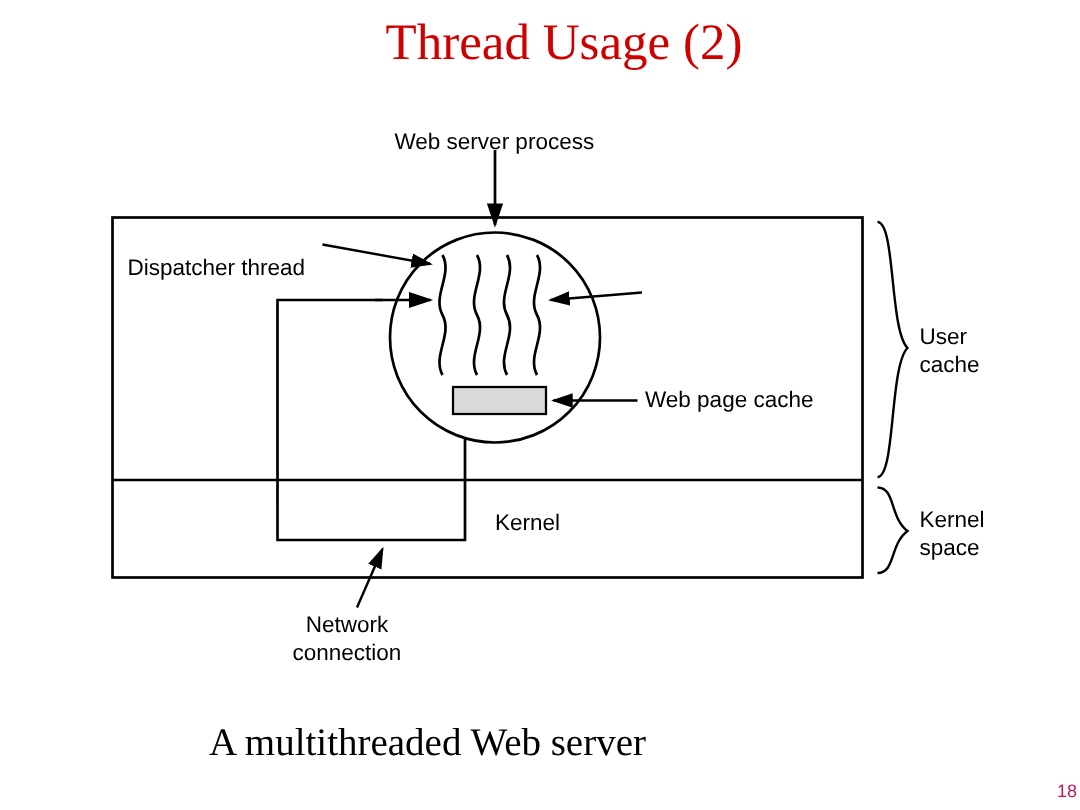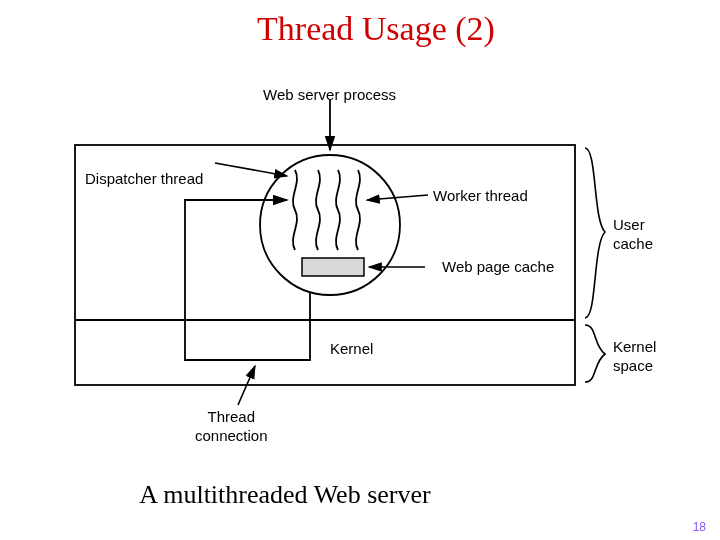--- a/index.html
+++ b/index.html
@@ -1,19 +1,19 @@
 <!DOCTYPE html>
 <html><head>
 <meta charset="utf-8">
 <style>
   * { margin:0; padding:0; box-sizing:border-box; }
   body { width:720px; height:540px; font-family:"Times New Roman", Times, serif; position:relative; background:#fff; color:#000; }
   .title { position:absolute; top:10px; left:16px; width:720px; text-align:center; font-size:34px; color:#cf0000; }
   .caption { position:absolute; top:480px; left:0; width:570px; text-align:center; font-size:26px; color:#000; }
-  .pagenum { position:absolute; bottom:6px; right:14px; font-size:12px; font-family:Arial,sans-serif; color:#8b5cf6; }
+  .pagenum { position:absolute; bottom:6px; right:2px; font-size:12px; font-family:Arial,sans-serif; color:#be185d; }
   .diagram { position:absolute; top:70px; left:55px; width:618px; height:395px; font-family:Arial, Helvetica, sans-serif; font-size:15px; color:#000; }
   .lbl { position:absolute; white-space:nowrap; line-height:1.25; }
 </style>
 </head>
 <body>
 
 <div class="title">Thread Usage (2)</div>
 <div class="caption">A multithreaded Web server</div>
 <div class="pagenum">18</div>
 
@@ -54,22 +54,21 @@
     <line x1="183" y1="335" x2="200" y2="296" stroke="#000" stroke-width="1.6" marker-end="url(#arr)"></line>
 
     <path d="M530 78 C542 78 538 150 550 162 C538 174 542 248 530 248" fill="none" stroke="#000" stroke-width="1.6"></path>
 
     <path d="M530 255 C542 255 538 275 550 284 C538 293 542 312 530 312" fill="none" stroke="#000" stroke-width="1.6"></path>
   </svg>
 
   
   <span class="lbl" style="left:208px; top:6px;margin-top:10px;">Web server process</span>
   <span class="lbl" style="left:30px;  top:100px;">Dispatcher thread</span>
-  <span class="lbl" style="left:378px; top:117px;">Worker thread</span>
-  <span class="lbl" style="left:375px; top:188px;margin-left:12px;">Web page cache</span>
+  <span class="lbl" style="left:375px; top:188px;">Web page cache</span>
   <span class="lbl" style="left:275px; top:270px;">Kernel</span>
   <span class="lbl" style="left:558px; top:146px; white-space:pre;">User
 cache</span>
   <span class="lbl" style="left:558px; top:268px; white-space:pre;">Kernel
 space</span>
-  <span class="lbl" style="left:140px; top:338px; white-space:pre; text-align:center;">Thread
+  <span class="lbl" style="left:140px; top:338px; white-space:pre; text-align:center;">Network
 connection</span>
 </div>
 
 </body></html>

